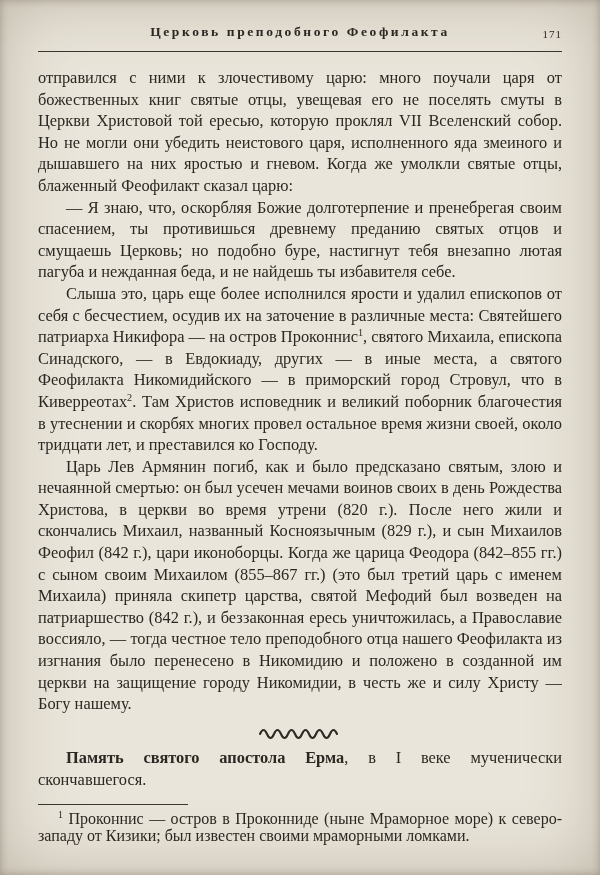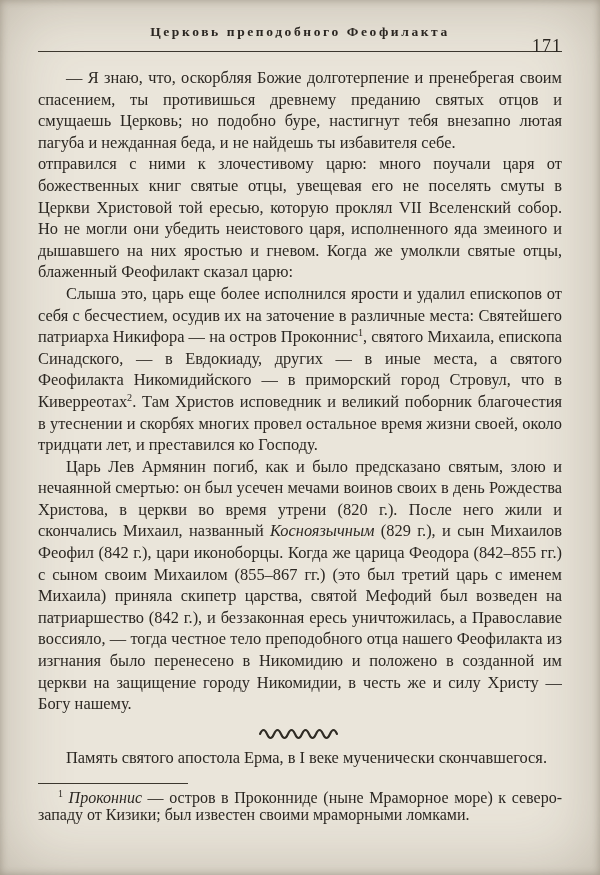--- a/index.html
+++ b/index.html
@@ -30,40 +30,40 @@
     display: block;
     text-align: center;
     font-weight: bold;
     font-size: 13.5px;
     letter-spacing: 2.6px;
     white-space: nowrap;
   }
   .page-number {
     position: absolute;
     right: 0;
-    top: 12px;
-    font-size: 18px;
+    top: 4px;
+    font-size: 11px;
     letter-spacing: 1px;
   }
   .header-rule {
     border: 0;
     border-top: 1.4px solid #3c372e;
     margin: 7px 0 0 0;
   }
   
   .body-text {
     margin-top: 15px;
     font-size: 16.4px;
     line-height: 21.6px;
     text-align: justify;
   }
   .para { margin: 0; }
   .para.indent { text-indent: 28px; }
-  .it { font-style: italic; }
-  .bd { font-weight: normal; }
+  .it { }
+  .bd { font-weight: bold; }
   sup {
     font-size: 0.62em;
     line-height: 0;
     vertical-align: super;
   }
   
   .ornament {
     text-align: center;
     margin: 9px 0 7px 0;
     line-height: 16px;
@@ -93,22 +93,22 @@
     <div class="header-row">
       <span class="header-title">Церковь преподобного Феофилакта</span>
       <span class="page-number">171</span>
     </div>
     <hr class="header-rule">
   </header>
 
   <main class="body-text">
 
     <div>
+        <p class="para"><span>отправился с ними к злочестивому царю: много поучали царя от божественных книг святые отцы, увещевая его не поселять смуты в Церкви Христовой той ересью, которую проклял VII Вселенский собор. Но не могли они убедить неистового царя, исполненного яда змеиного и дышавшего на них яростью и гневом. Когда же умолкли святые отцы, блаженный Феофилакт сказал царю:</span></p>
         <p class="para indent"><span>— Я знаю, что, оскорбляя Божие долготерпение и пренебрегая своим спасением, ты противишься древнему преданию святых отцов и смущаешь Церковь; но подобно буре, настигнут тебя внезапно лютая пагуба и нежданная беда, и не найдешь ты избавителя себе.</span></p>
-        <p class="para"><span>отправился с ними к злочестивому царю: много поучали царя от божественных книг святые отцы, увещевая его не поселять смуты в Церкви Христовой той ересью, которую проклял VII Вселенский собор. Но не могли они убедить неистового царя, исполненного яда змеиного и дышавшего на них яростью и гневом. Когда же умолкли святые отцы, блаженный Феофилакт сказал царю:</span></p>
         <p class="para indent"><span>Слыша это, царь еще более исполнился ярости и удалил епископов от себя с бесчестием, осудив их на заточение в различные места: Святейшего патриарха Никифора — на остров Проконнис</span><sup>1</sup><span>, святого Михаила, епископа Синадского, — в Евдокиаду, других — в иные места, а святого Феофилакта Никомидийского — в приморский город Стровул, что в Киверреотах</span><sup>2</sup><span>. Там Христов исповедник и великий поборник благочестия в утеснении и скорбях многих провел остальное время жизни своей, около тридцати лет, и преставился ко Господу.</span></p>
         <p class="para indent"><span>Царь Лев Армянин погиб, как и было предсказано святым, злою и нечаянной смертью: он был усечен мечами воинов своих в день Рождества Христова, в церкви во время утрени (820 г.). После него жили и скончались Михаил, названный </span><span class="it">Косноязычным</span><span> (829 г.), и сын Михаилов Феофил (842 г.), цари иконоборцы. Когда же царица Феодора (842–855 гг.) с сыном своим Михаилом (855–867 гг.) (это был третий царь с именем Михаила) приняла скипетр царства, святой Мефодий был возведен на патриаршество (842 г.), и беззаконная ересь уничтожилась, а Православие воссияло, — тогда честное тело преподобного отца нашего Феофилакта из изгнания было перенесено в Никомидию и положено в созданной им церкви на защищение городу Никомидии, в честь же и силу Христу — Богу нашему.</span></p>
       </div>
 
     <div class="ornament">
       <svg width="86" height="14" viewBox="0 0 86 14" aria-hidden="true">
         <path d="M3 8 q3.5 -8 7 0 q3.5 8 7 0 q3.5 -8 7 0 q3.5 8 7 0 q3.5 -8 7 0 q3.5 8 7 0 q3.5 -8 7 0 q3.5 8 7 0 q3.5 -8 7 0 q3.5 8 7 0 q3.5 -8 7 0" fill="none" stroke="#2f2b24" stroke-width="2.1" stroke-linecap="round"></path>
       </svg>
     </div>
 

